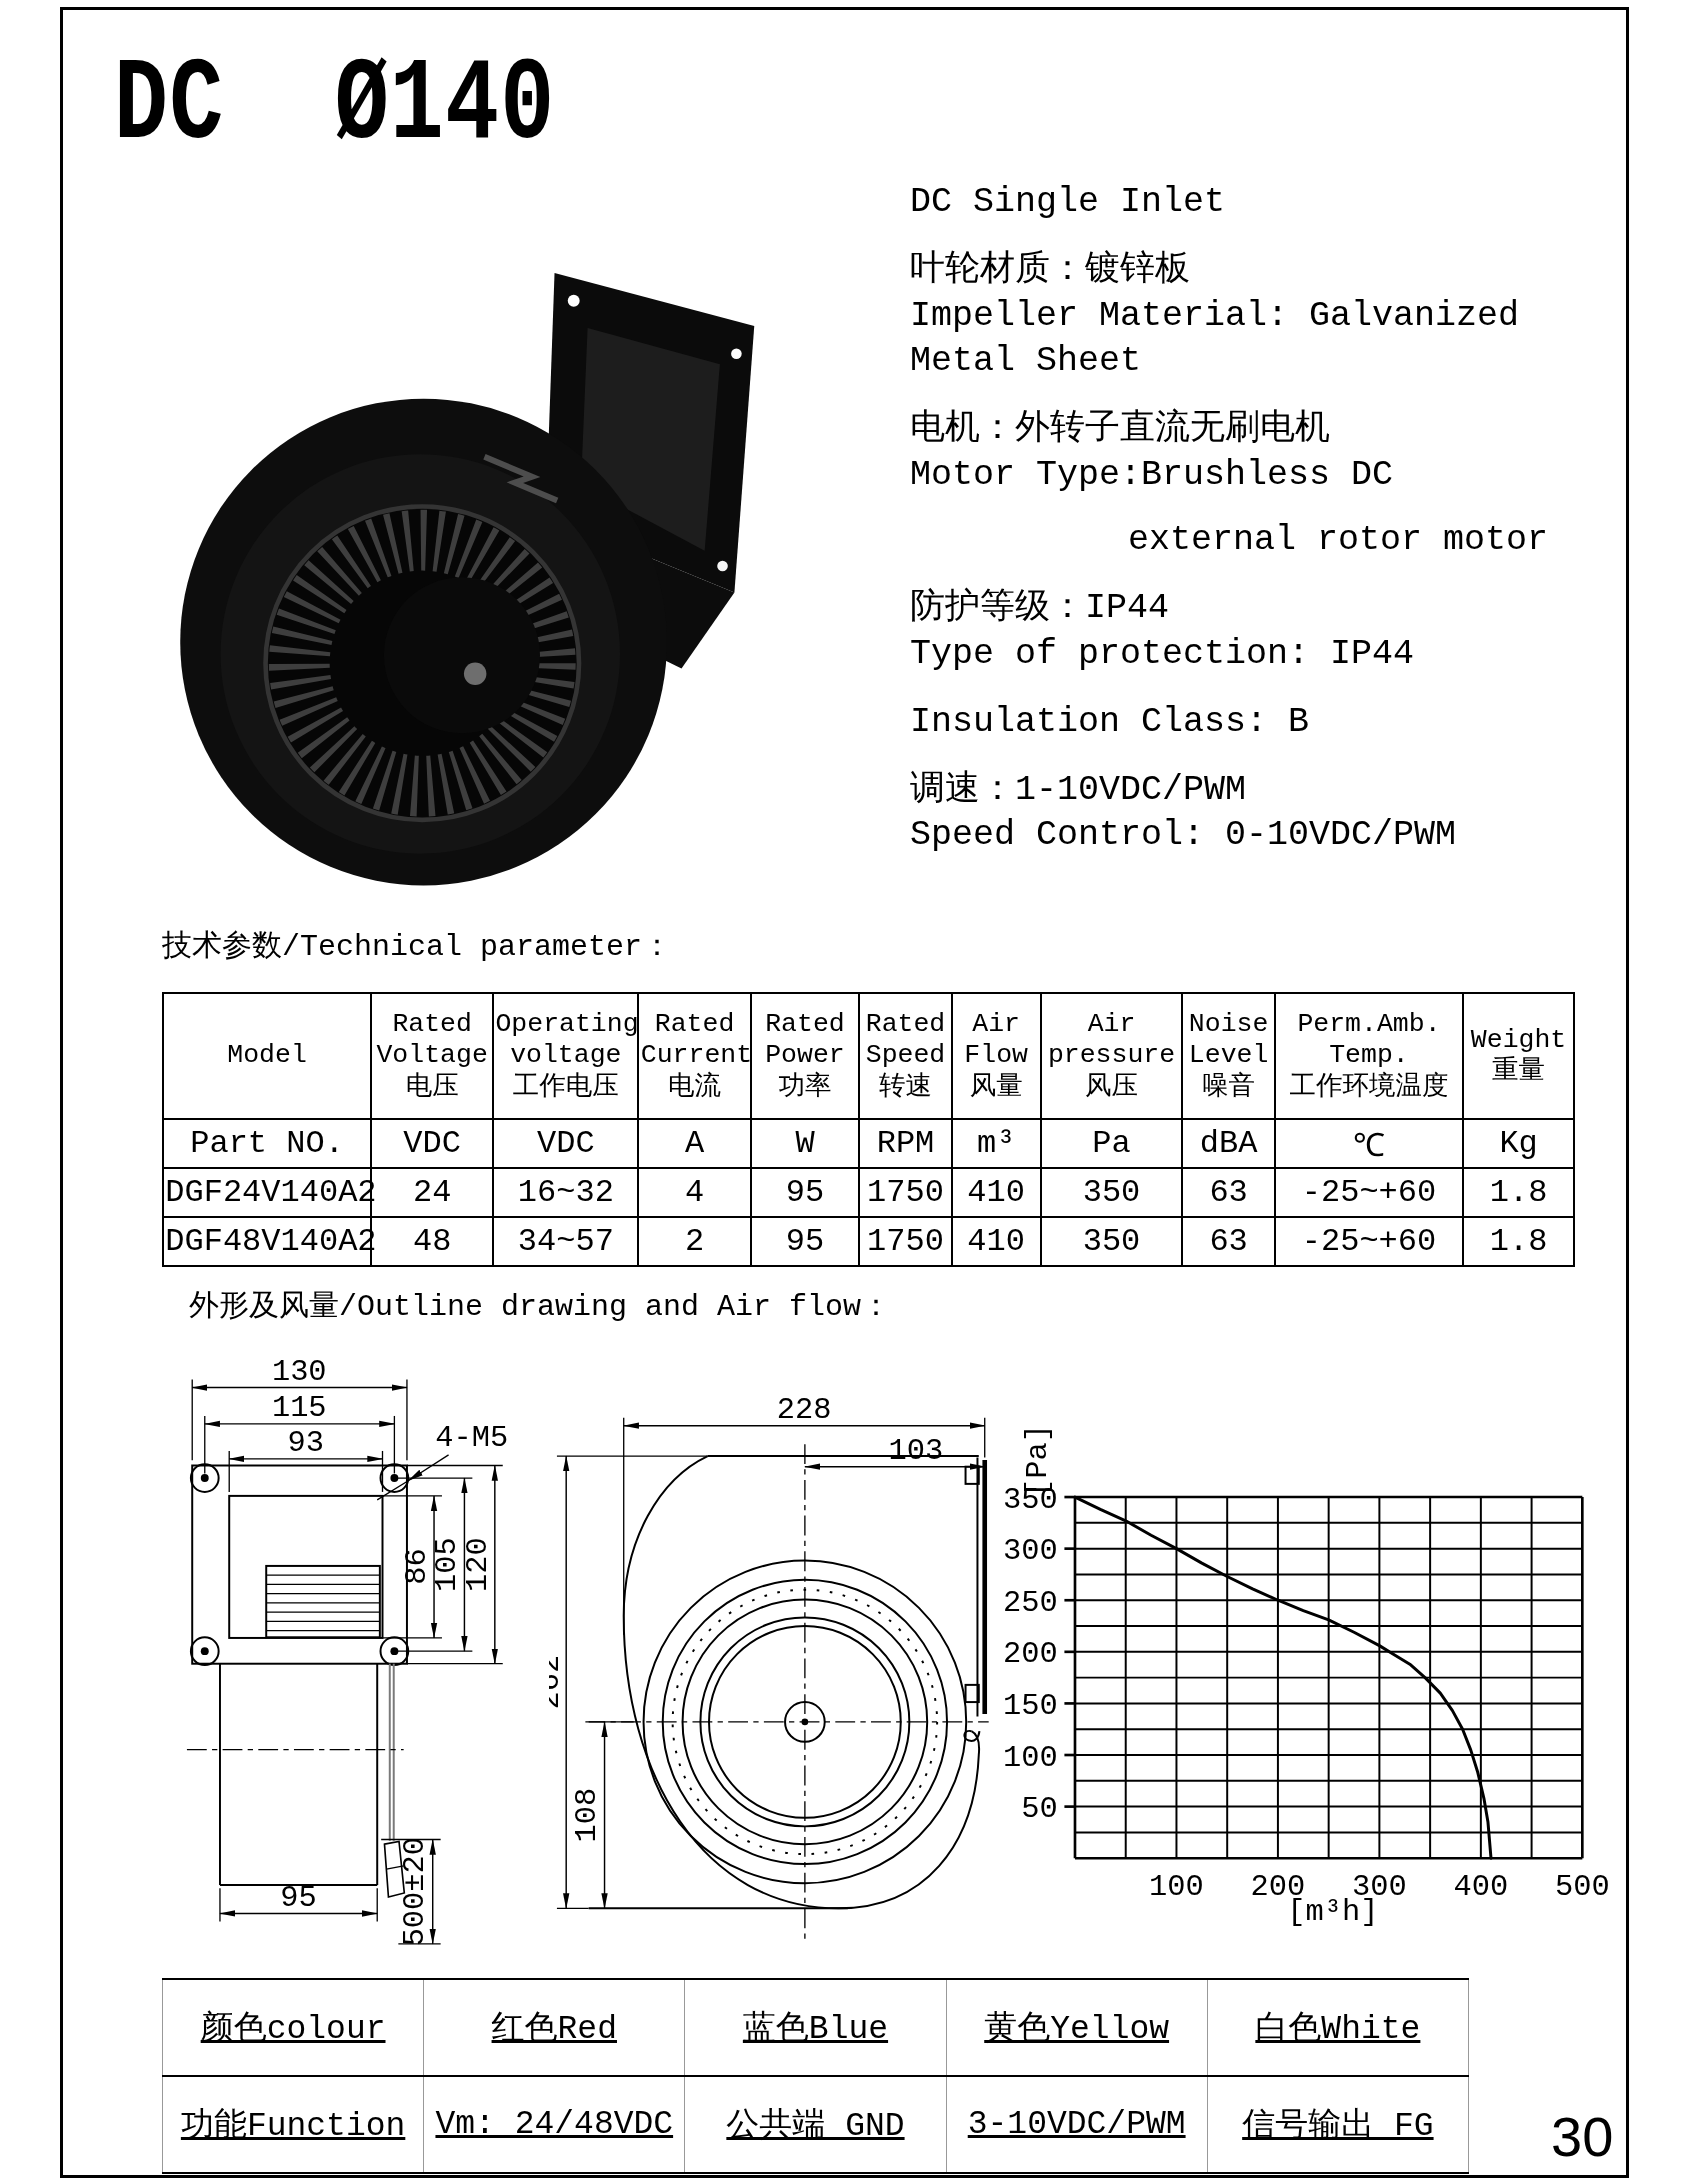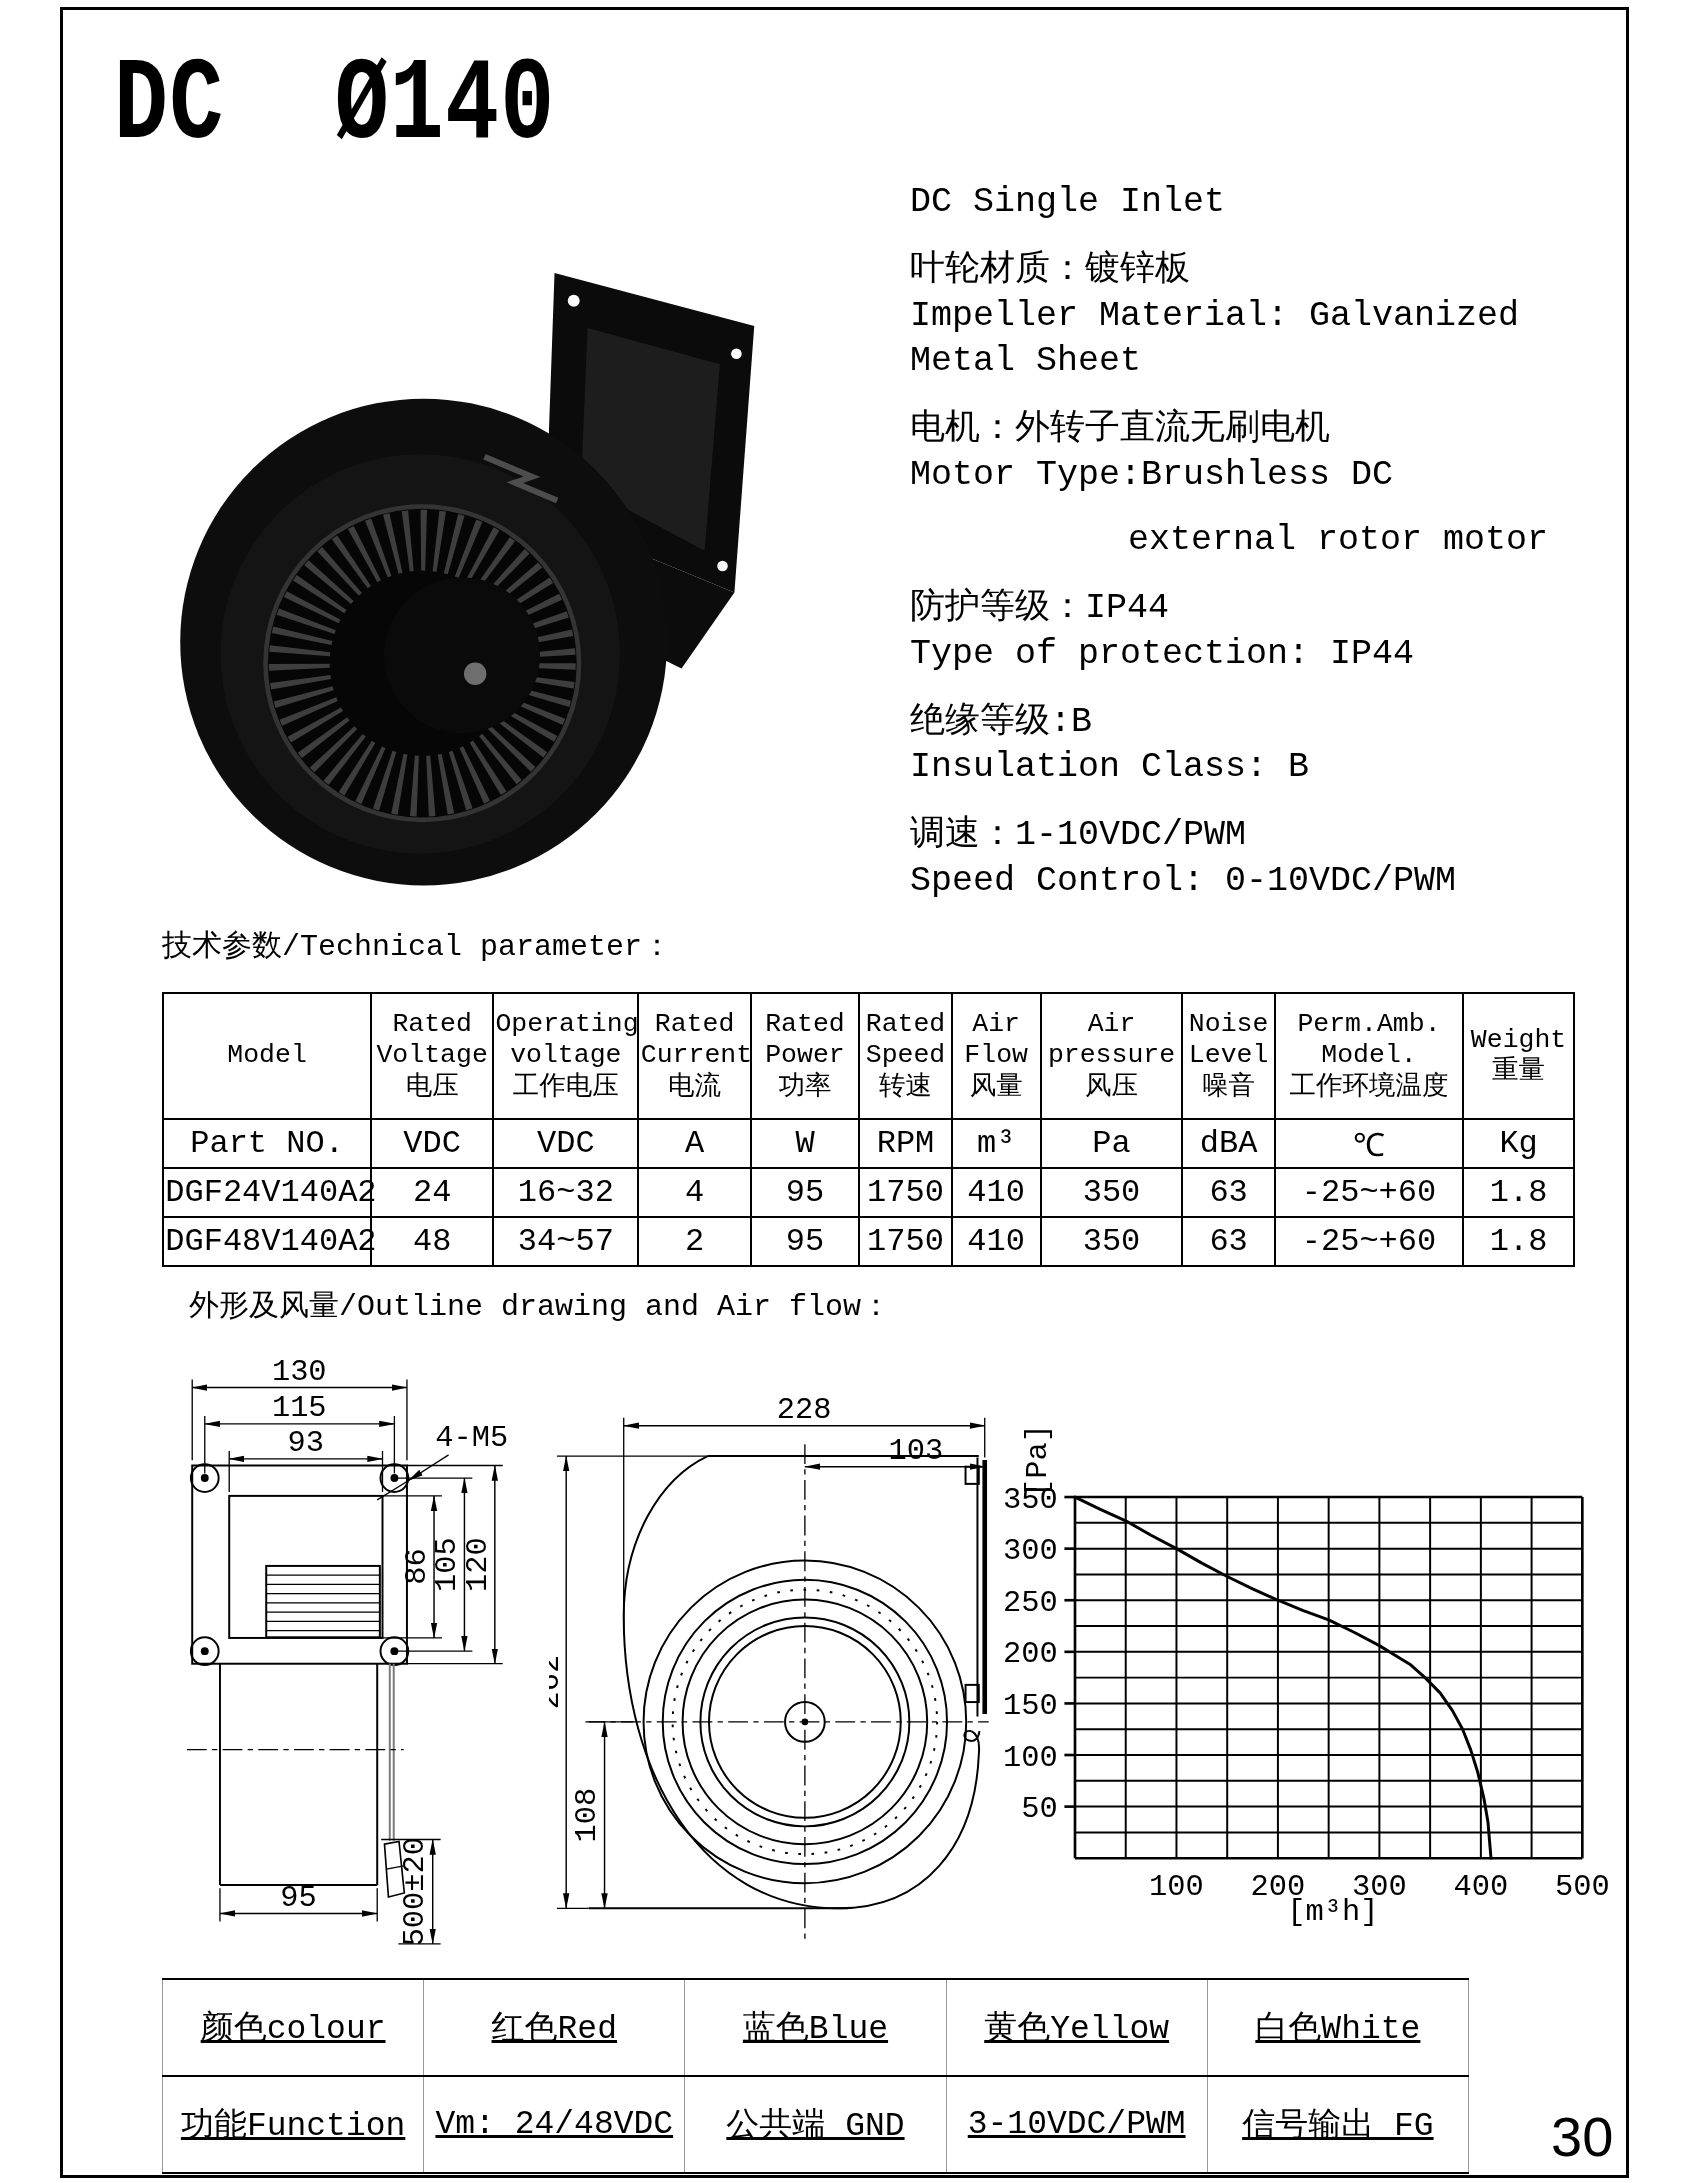--- a/index.html
+++ b/index.html
@@ -69,21 +69,20 @@
     <div class="spec-group">
       <div>电机：外转子直流无刷电机</div>
       <div>Motor Type:Brushless DC</div>
       <div class="indent">external rotor motor</div>
     </div>
     <div class="spec-group">
       <div>防护等级：IP44</div>
       <div>Type of protection: IP44</div>
     </div>
     <div class="spec-group">
-      <div>绝缘等级:B</div>
       <div>Insulation Class: B</div>
     </div>
     <div class="spec-group">
       <div>调速：1-10VDC/PWM</div>
       <div>Speed Control: 0-10VDC/PWM</div>
     </div>
   </div>
 
   <div class="section-heading" style="left:162px;top:925px">技术参数/Technical parameter：</div>
 
@@ -132,21 +131,21 @@
           </th>
         <th>
             <div>Air pressure</div>
             <div>风压</div>
           </th>
         <th>
             <div>Noise Level</div>
             <div>噪音</div>
           </th>
         <th>
-            <div>Perm.Amb. Model.</div>
+            <div>Perm.Amb. Temp.</div>
             <div>工作环境温度</div>
           </th>
         <th>
             <div>Weight</div>
             <div>重量</div>
           </th>
       </tr>
     </thead>
     <tbody>
       <tr class="units">

